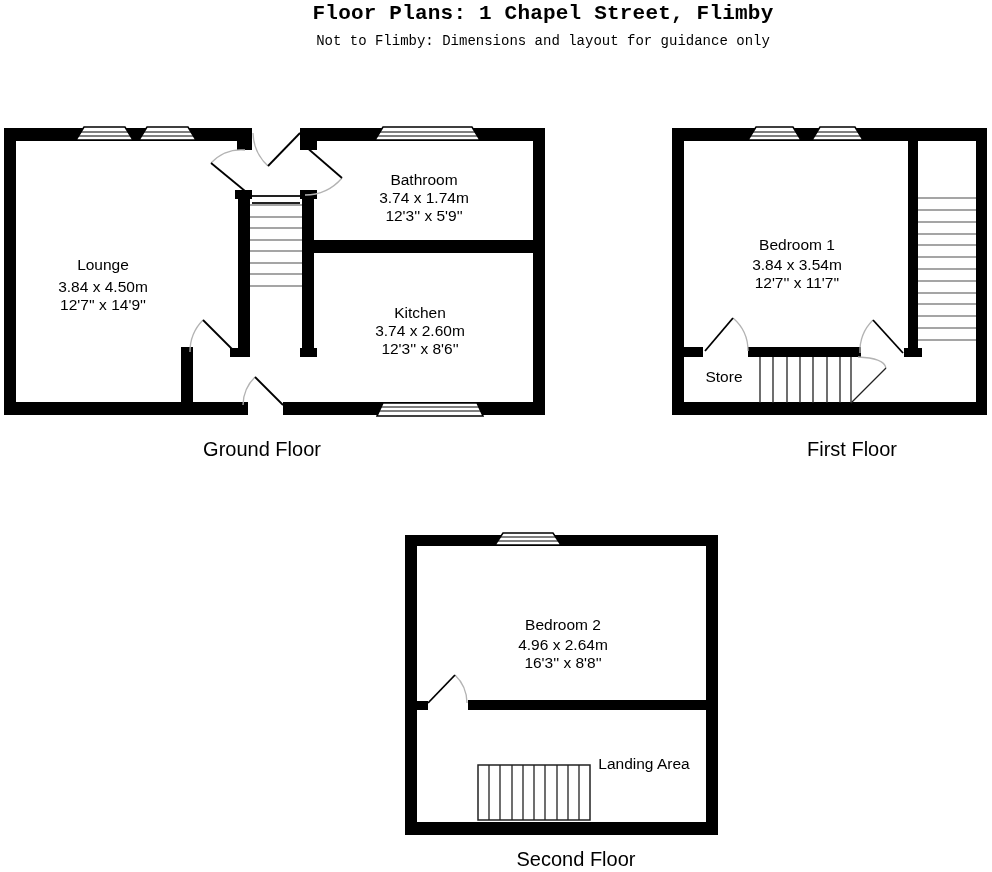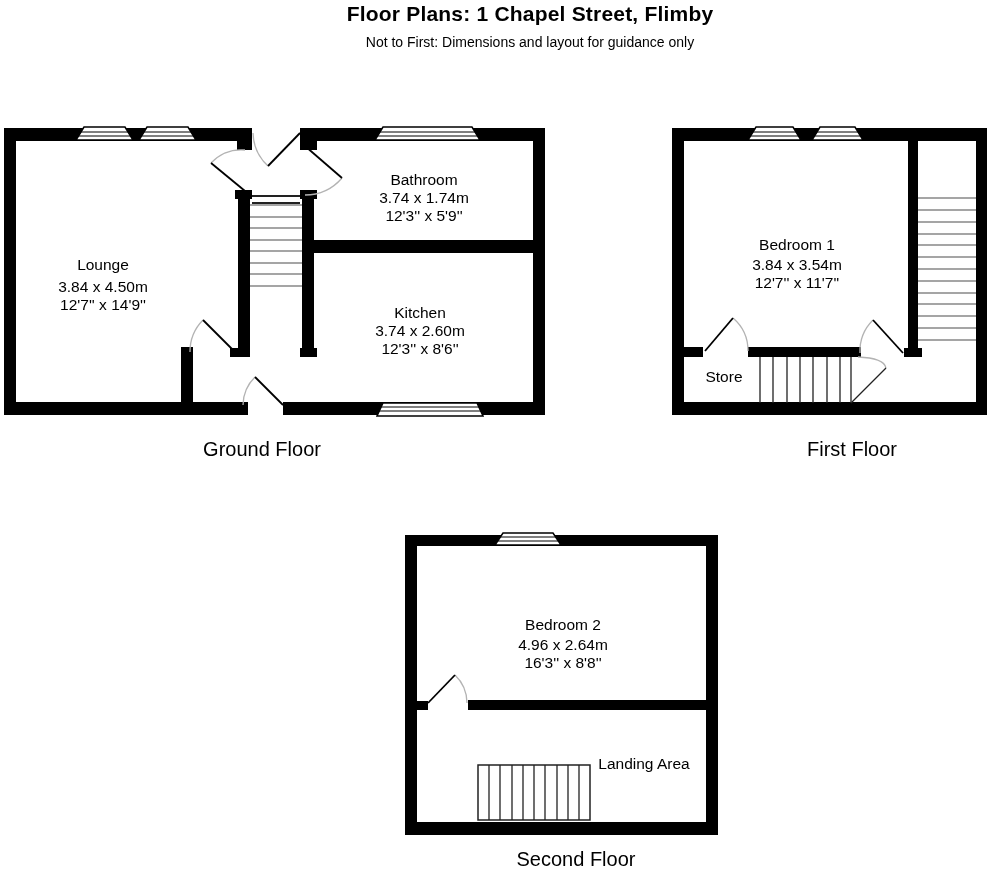--- a/index.html
+++ b/index.html
@@ -1,18 +1,18 @@
 <!DOCTYPE html>
 <html><head>
 <meta charset="utf-8">
 <style>
   html,body{margin:0;padding:0;background:#fff;}
   #page{position:relative;width:992px;height:872px;background:#ffffff;overflow:hidden;
         font-family:"Liberation Sans",sans-serif;color:#000;}
-  .title-wrap{position:absolute;left:82px;top:0;width:896px;text-align:center;}
+  .title-wrap{position:absolute;left:95px;top:0;width:896px;text-align:center;font-family:Liberation Mono, monospace;}
   .main-title{font-size:21px;font-weight:bold;margin-top:2px;letter-spacing:0.2px;}
   .sub-title{font-size:14px;margin-top:8px;}
   svg{position:absolute;left:0;top:0;}
   svg text{font-family:"Liberation Sans",sans-serif;fill:#000;}
   .room-name,.room-dim{font-size:15.5px;}
   .floor-label{font-size:20px;}
   .wall{fill:#000;}
   .space{fill:#fff;}
   .leaf{stroke:#000;stroke-width:1.8;fill:none;}
   .arc{stroke:#b3b3b3;stroke-width:1.3;fill:none;}
@@ -22,21 +22,21 @@
   .winline{stroke:#000;stroke-width:1;fill:none;}
   .rail{stroke:#222;stroke-width:2.2;fill:none;}
 </style>
 </head>
 <body>
 
 <div id="page">
 
   <div class="title-wrap">
     <div class="main-title">Floor Plans: 1 Chapel Street, Flimby</div>
-    <div class="sub-title">Not to First: Dimensions and layout for guidance only</div>
+    <div class="sub-title">Not to Flimby: Dimensions and layout for guidance only</div>
   </div>
 
   <svg width="992" height="872" viewBox="0 0 992 872">
 
     <g>
       <rect class="wall" x="4" y="128" width="541" height="287"></rect>
       <rect class="space" x="16" y="141" width="517" height="261"></rect>
 
       <rect class="space" x="252" y="127" width="48" height="15"></rect>
       <rect class="space" x="248" y="401" width="35" height="15"></rect>

